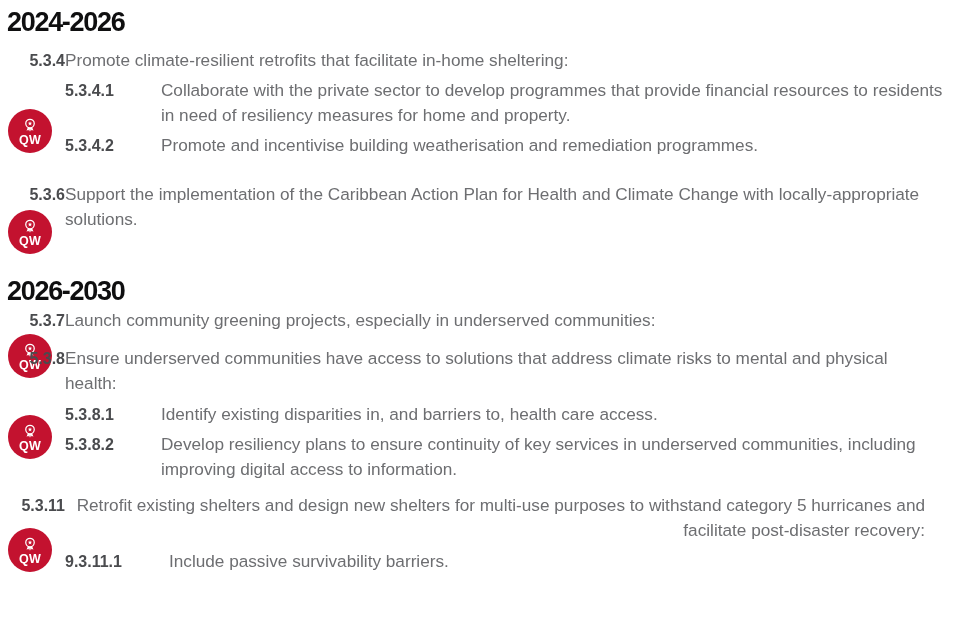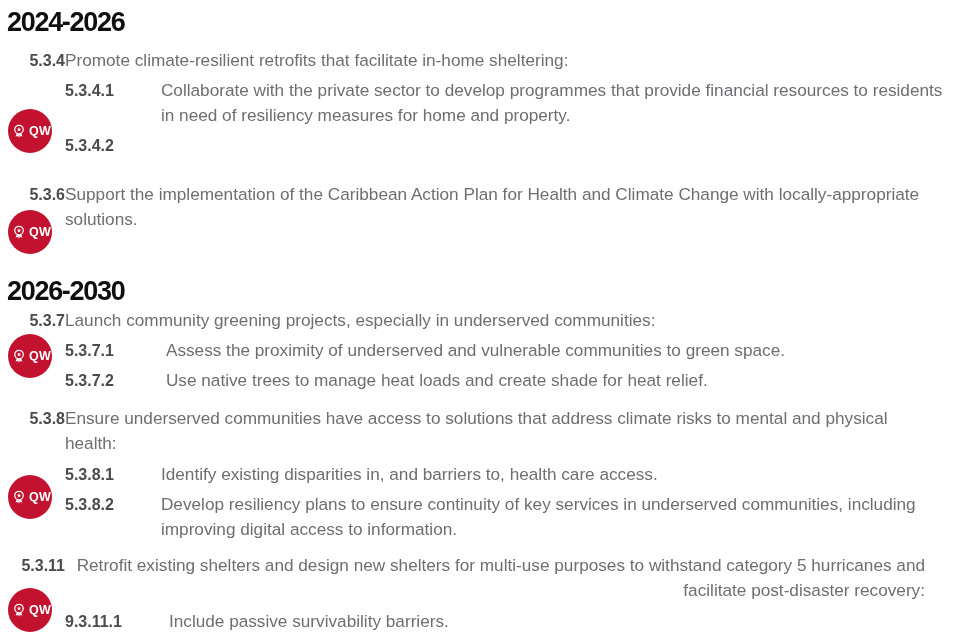--- a/index.html
+++ b/index.html
@@ -67,21 +67,21 @@
   .item-534 .subtxt { max-width: 800px; }
   .item-538 .subtxt { max-width: 780px; }
   .badge {
     position: absolute;
     left: 8px;
     width: 44px;
     height: 44px;
     border-radius: 50%;
     background: var(--badge-color, #c3122f);
     display: flex;
-    flex-direction: row;
+    flex-direction: column;
     align-items: center;
     justify-content: center;
   }
   .item-534  .badge { top: 61px; }
   .item-536  .badge { top: 28px; }
   .item-537  .badge { top: 26px; }
   .item-538  .badge { top: 69px; }
   .item-5311 .badge { top: 35px; }
   .badge svg { width: 20px; height: 20px; margin-bottom: -2px; }
   .badge-label {
@@ -104,20 +104,21 @@
       <span class="num">5.3.4</span>
       <span class="txt">Promote climate-resilient retrofits that facilitate in-home sheltering:</span>
     </div>
     <div class="subs">
       <div class="sub">
         <span class="subnum">5.3.4.1</span>
         <span class="subtxt">Collaborate with the private sector to develop programmes that provide financial resources to residents in need of resiliency measures for home and property.</span>
       </div>
       <div class="sub">
         <span class="subnum">5.3.4.2</span>
+        <span class="subtxt">Promote and incentivise building weatherisation and remediation programmes.</span>
       </div>
     </div>
     <div class="badge">
       <svg viewBox="0 0 24 24">
         <circle cx="12" cy="9" r="5.1" fill="none" stroke="#ffffff" stroke-width="1.5"></circle>
         <path d="M12 6.2 L12.71 8.03 L14.66 8.13 L13.14 9.37 L13.65 11.27 L12 10.2 L10.35 11.27 L10.86 9.37 L9.34 8.13 L11.29 8.03 Z" fill="#ffffff"></path>
         <path d="M9.4 13.4 L7.9 17.8 L10.1 16.6 L11.1 18.6 L12.3 14.4 Z" fill="#ffffff"></path>
         <path d="M14.6 13.4 L16.1 17.8 L13.9 16.6 L12.9 18.6 L11.7 14.4 Z" fill="#ffffff"></path>
       </svg>
       <span class="badge-label">QW</span>
@@ -140,30 +141,20 @@
     </div>
   </div>
 
   <h1 class="period period-2">2026-2030</h1>
 
   <div class="item item-537">
     <div class="main">
       <span class="num">5.3.7</span>
       <span class="txt">Launch community greening projects, especially in underserved communities:</span>
     </div>
-    <div class="subs">
-      <div class="sub">
-        <span class="subnum">5.3.7.1</span>
-        <span class="subtxt">Assess the proximity of underserved and vulnerable communities to green space.</span>
-      </div>
-      <div class="sub">
-        <span class="subnum">5.3.7.2</span>
-        <span class="subtxt">Use native trees to manage heat loads and create shade for heat relief.</span>
-      </div>
-    </div>
     <div class="badge">
       <svg viewBox="0 0 24 24">
         <circle cx="12" cy="9" r="5.1" fill="none" stroke="#ffffff" stroke-width="1.5"></circle>
         <path d="M12 6.2 L12.71 8.03 L14.66 8.13 L13.14 9.37 L13.65 11.27 L12 10.2 L10.35 11.27 L10.86 9.37 L9.34 8.13 L11.29 8.03 Z" fill="#ffffff"></path>
         <path d="M9.4 13.4 L7.9 17.8 L10.1 16.6 L11.1 18.6 L12.3 14.4 Z" fill="#ffffff"></path>
         <path d="M14.6 13.4 L16.1 17.8 L13.9 16.6 L12.9 18.6 L11.7 14.4 Z" fill="#ffffff"></path>
       </svg>
       <span class="badge-label">QW</span>
     </div>
   </div>

